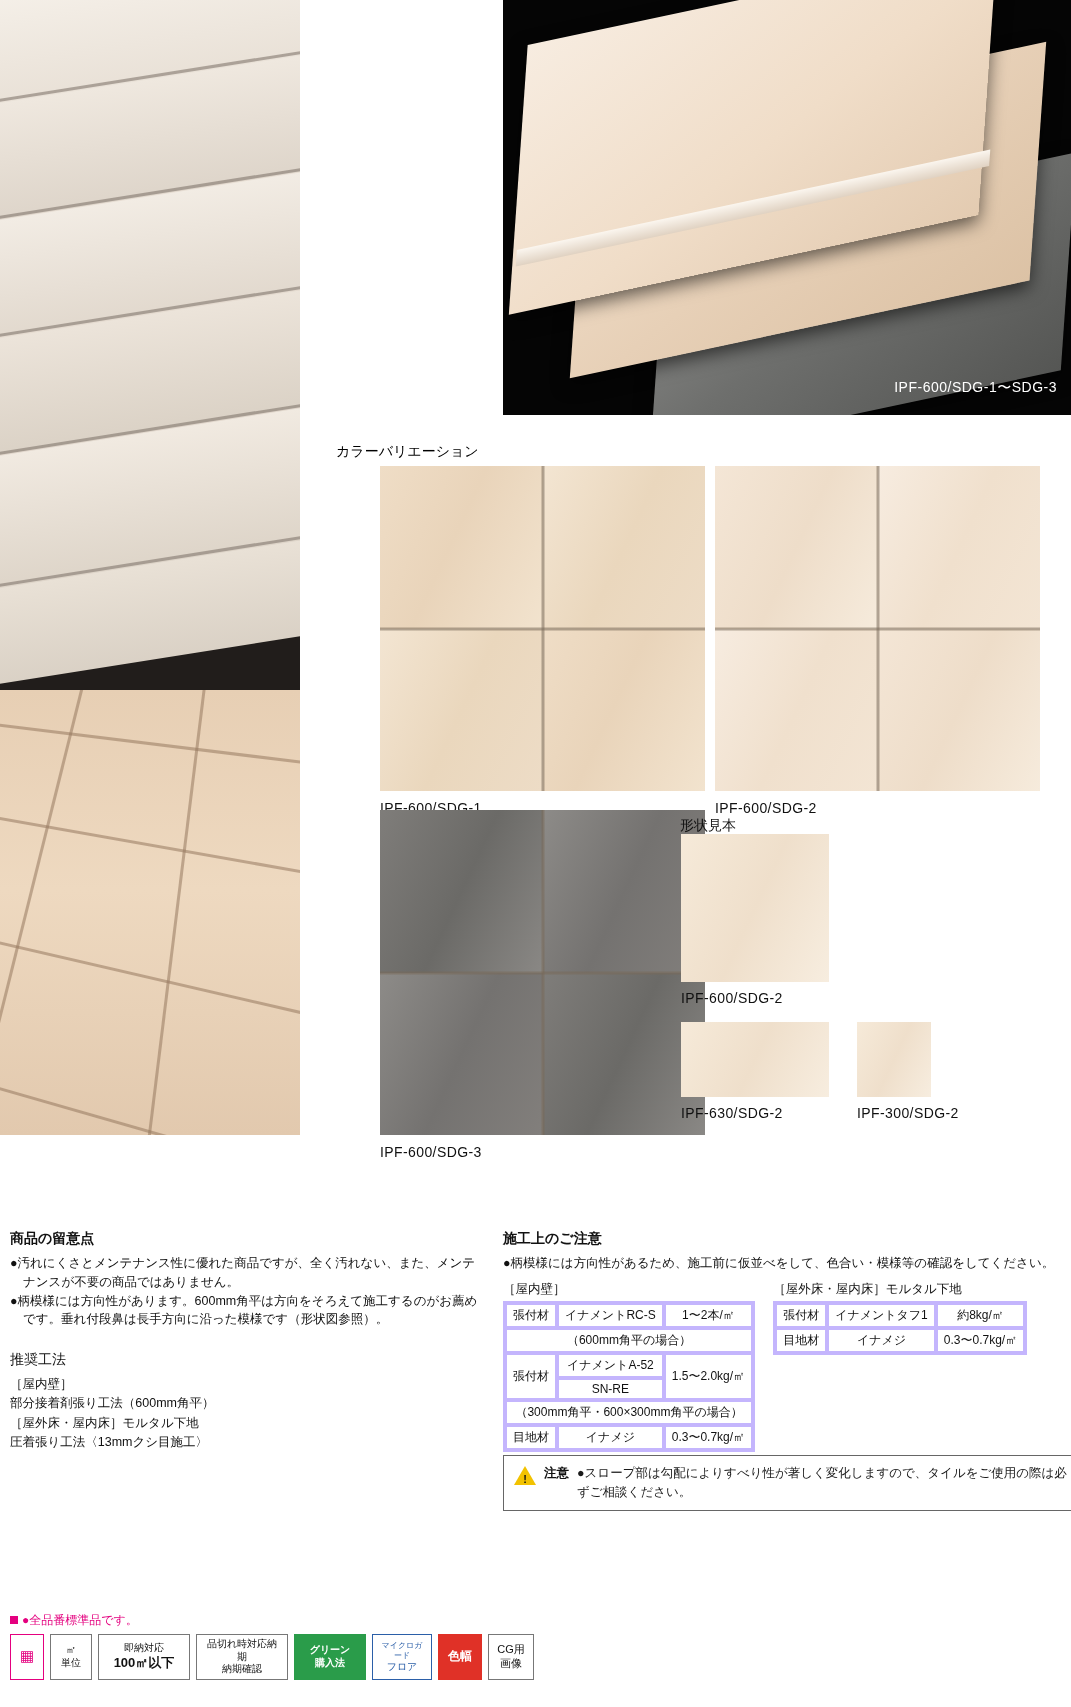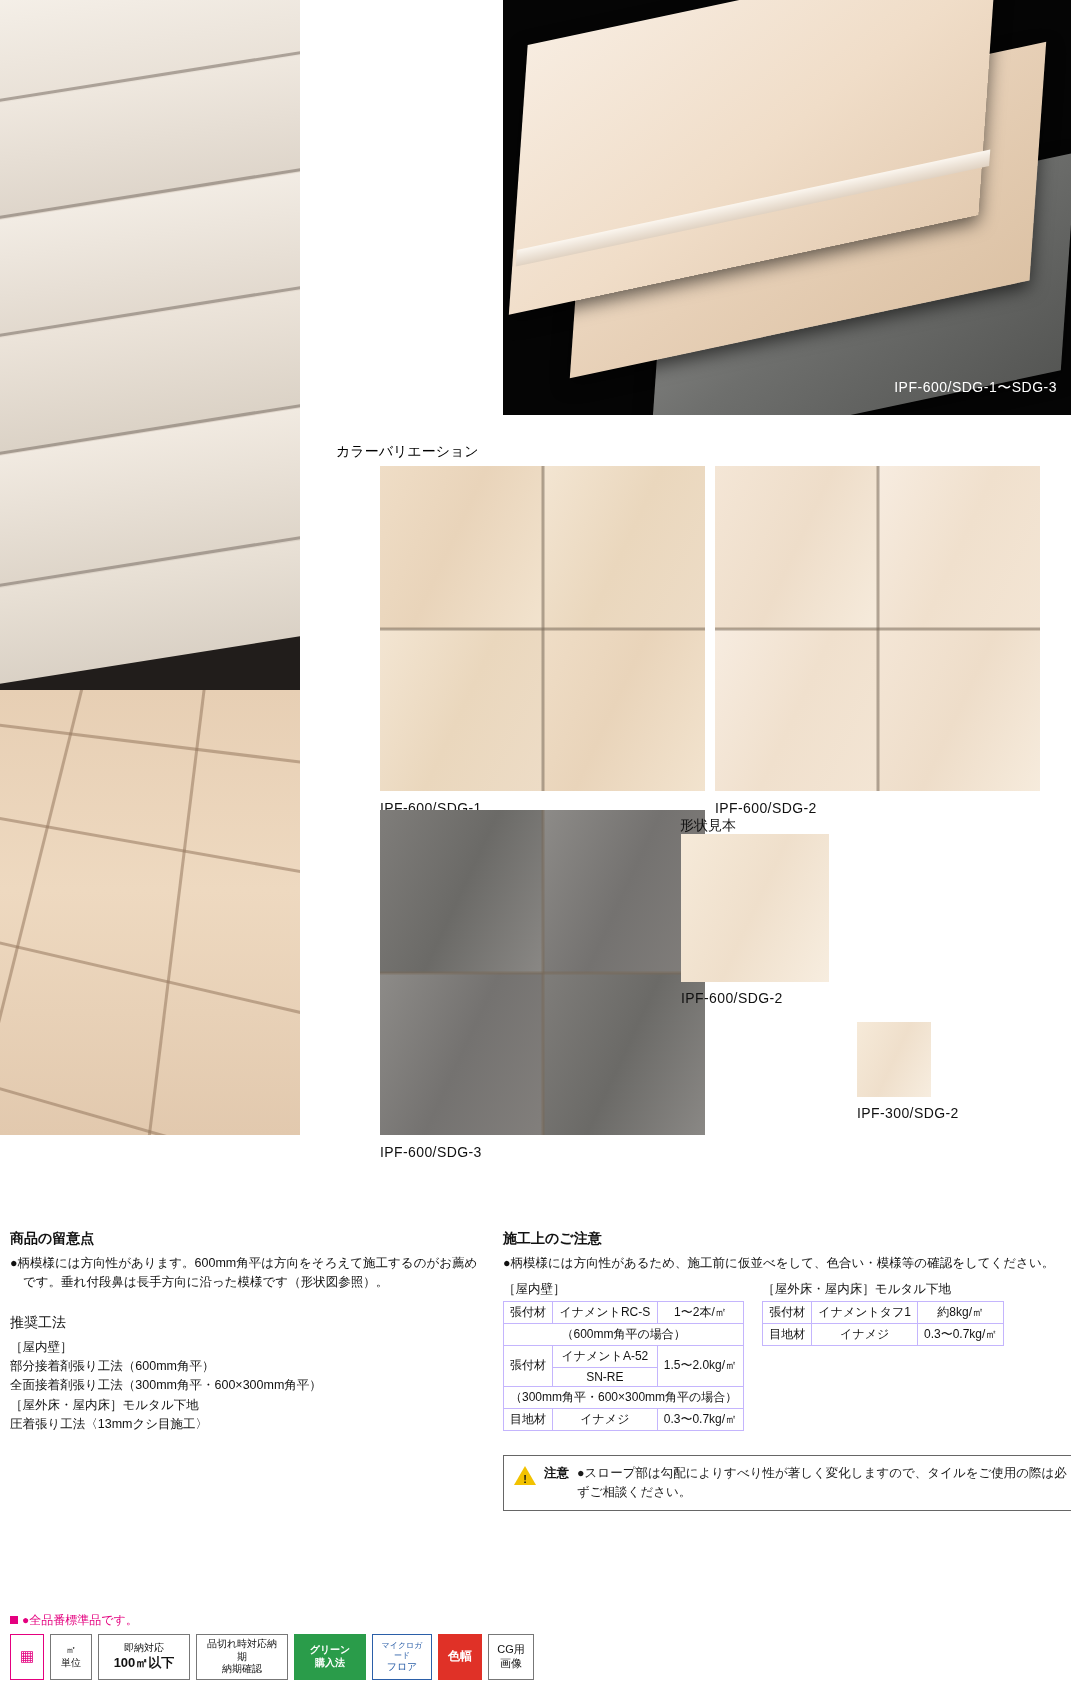--- a/index.html
+++ b/index.html
@@ -114,21 +114,21 @@
   .txt-col-left{position:absolute;left:10px;top:1230px;width:470px;}
   .txt-col-right{position:absolute;left:503px;top:1230px;width:560px;}
 
   .sec-head{font-size:14px;font-weight:bold;color:#111;margin:0 0 6px 0;}
   .b-line{font-size:12.5px;line-height:1.5;color:#111;margin:0;}
   .indent{padding-left:13px;text-indent:-13px;}
 
   .sub-head{font-size:14px;font-weight:normal;color:#111;margin:22px 0 6px 0;}
   .plain{font-size:12.5px;line-height:1.55;color:#111;}
   table.kt{border-collapse:collapse;font-size:12px;color:#111;}
-  table.kt td{border:1px solid #c4b5fd;padding:2px 6px;text-align:center;white-space:nowrap;}
+  table.kt td{border:4px solid #c4b5fd;padding:2px 6px;text-align:center;white-space:nowrap;}
   td.nb{border:none;text-align:right;padding-right:2px;}
   .grp-head{font-size:12.5px;color:#111;margin:14px 0 3px 0;}
 
   .caution{
     position:absolute;left:503px;top:1455px;width:560px;
     border:1px solid #666;padding:8px 10px;display:flex;gap:8px;align-items:flex-start;
     font-size:12.5px;line-height:1.5;
   }
   .warn-tri{
     width:0;height:0;border-left:11px solid transparent;border-right:11px solid transparent;
@@ -230,34 +230,38 @@
     <div class="sw-label">IPF-600/SDG-3</div>
   </div>
 
   <div class="shape-title">形状見本</div>
 
   <div class="shape-box" style="left:681px;top:834px;">
     <div class="shape-tile" style="width:148px;height:148px;"></div>
     <div class="shape-label">IPF-600/SDG-2</div>
   </div>
 
+  <div class="shape-box" style="left:681px;top:1022px;">
+    <div class="shape-tile" style="width:148px;height:75px;"></div>
+    <div class="shape-label">IPF-630/SDG-2</div>
+  </div>
 
   <div class="shape-box" style="left:857px;top:1022px;">
     <div class="shape-tile" style="width:74px;height:75px;"></div>
     <div class="shape-label">IPF-300/SDG-2</div>
   </div>
 
   <div class="txt-col-left">
     <div class="sec-head">商品の留意点</div>
+    <p class="b-line indent">●汚れにくさとメンテナンス性に優れた商品ですが、全く汚れない、また、メンテナンスが不要の商品ではありません。</p>
     <p class="b-line indent">●柄模様には方向性があります。600mm角平は方向をそろえて施工するのがお薦めです。垂れ付段鼻は長手方向に沿った模様です（形状図参照）。</p>
 
     <div class="sub-head">推奨工法</div>
     <div class="plain">［屋内壁］</div>
     <div class="plain">部分接着剤張り工法（600mm角平）</div>
-    <div class="plain">全面接着剤張り工法（300mm角平・600×300mm角平）</div>
     <div class="plain">［屋外床・屋内床］モルタル下地</div>
     <div class="plain">圧着張り工法〈13mmクシ目施工〉</div>
   </div>
 
   <div class="txt-col-right">
     <div class="sec-head">施工上のご注意</div>
     <p class="b-line indent" style="margin-bottom:8px;">●柄模様には方向性があるため、施工前に仮並べをして、色合い・模様等の確認をしてください。</p>
 
     <div style="display:flex;gap:18px;align-items:flex-start;">
       <div style="flex:0 0 auto;">

